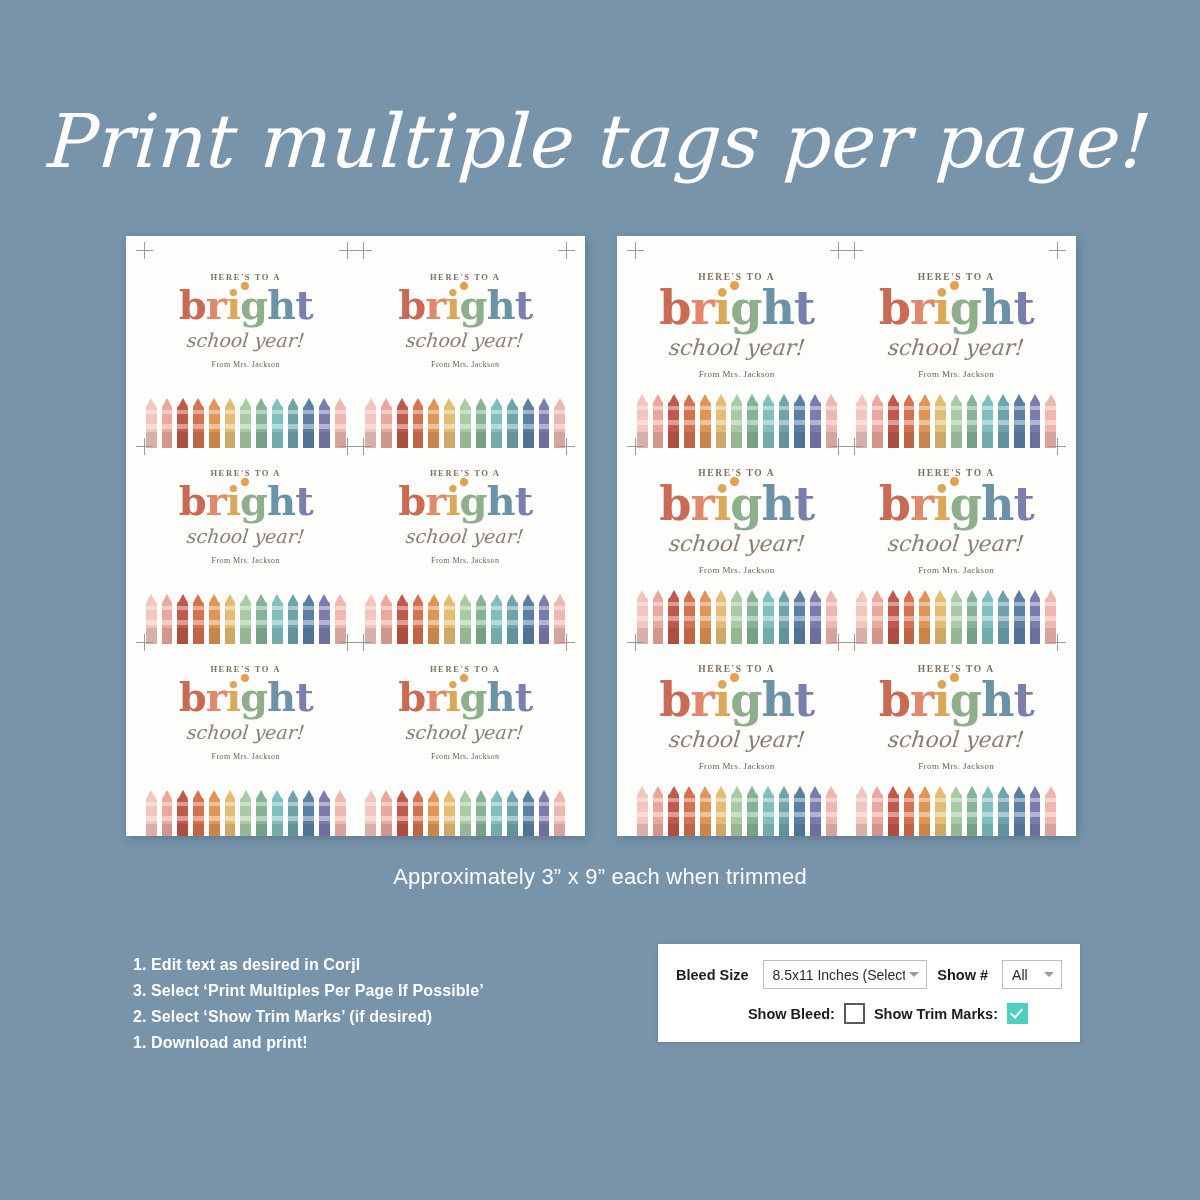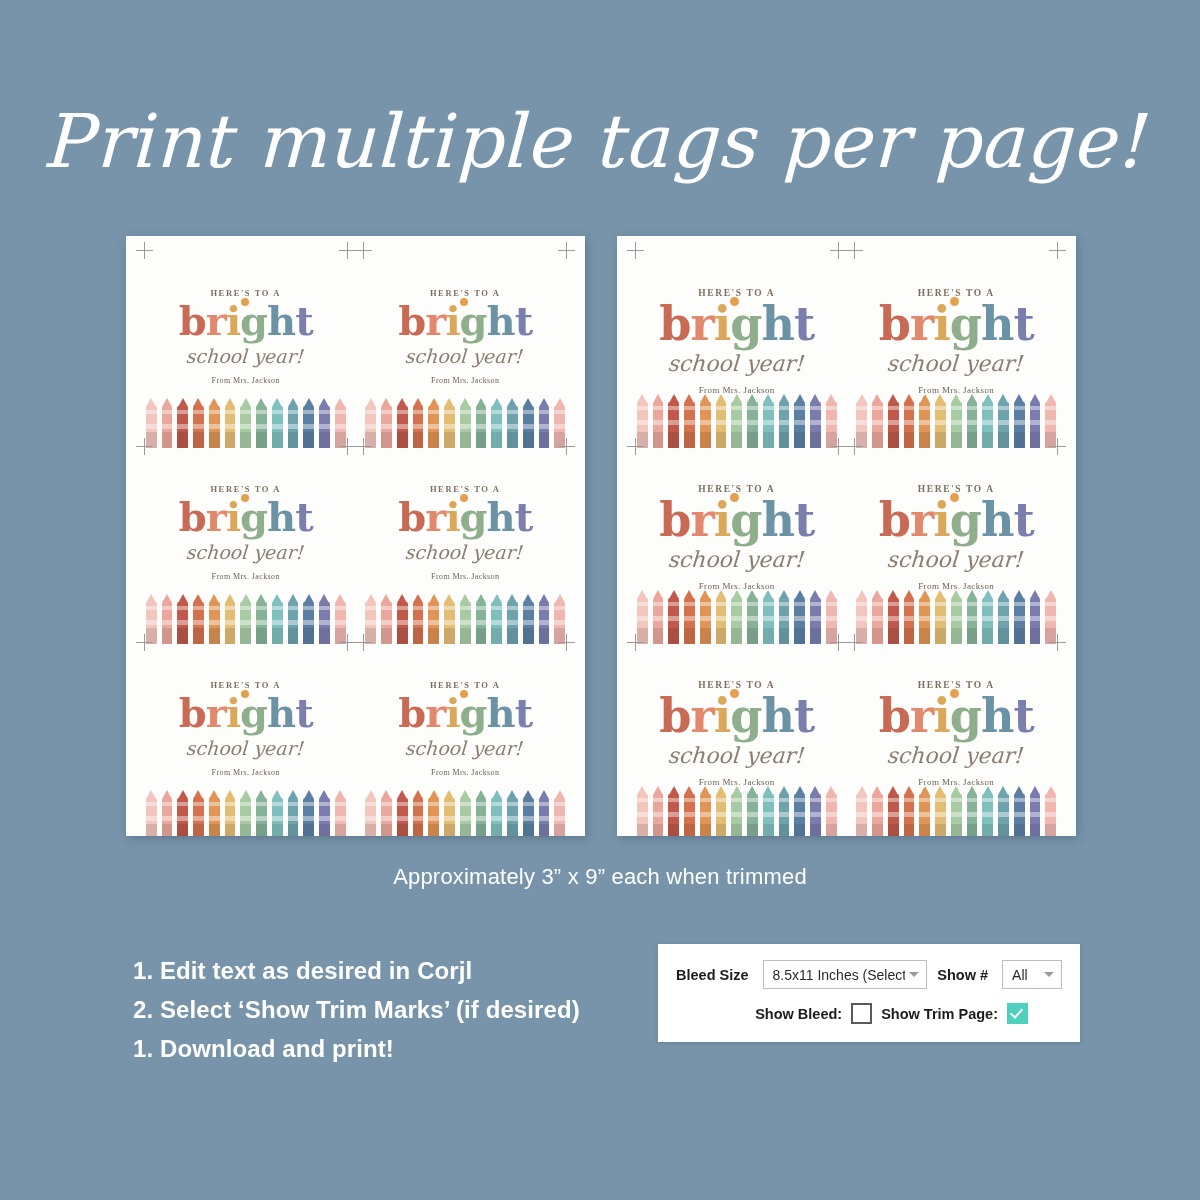--- a/index.html
+++ b/index.html
@@ -82,21 +82,21 @@
     display: flex;
     flex-direction: column;
     align-items: center;
   }
 
   .t-eyebrow {
     font-family: "Liberation Serif", serif;
     font-weight: 700;
     color: #7e6f5e;
     letter-spacing: 1.6px;
-    margin-top: 26px;
+    margin-top: 10px;
   }
   .sheet-left .t-eyebrow { font-size: 8.5px; }
   .sheet-right .t-eyebrow { font-size: 9.5px; }
 
   .t-bright {
     font-family: "DejaVu Serif", serif;
     font-weight: 700;
     line-height: 1;
     margin-top: 3px;
     letter-spacing: -1px;
@@ -220,21 +220,21 @@
     font-weight: 400;
     letter-spacing: 0.2px;
   }
 
   
   .steps {
     position: absolute;
     left: 133px;
     top: 952px;
     color: #ffffff;
-    font-size: 24px;
+    font-size: 16px;
     font-weight: 700;
     line-height: 1.62;
     letter-spacing: 0.1px;
   }
   .step {
     white-space: nowrap;
   }
 
   
   .panel {
@@ -1600,20 +1600,21 @@
           </div>
         </div>
       </div>
   </div>
 </div>
 
 <div class="caption">Approximately 3” x 9” each when trimmed</div>
 
 <div class="steps">
   <div class="step">1. Edit text as desired in Corjl</div>
+  <div class="step">3. Select ‘Print Multiples Per Page If Possible’</div>
   <div class="step">2. Select ‘Show Trim Marks’ (if desired)</div>
   <div class="step">1. Download and print!</div>
 </div>
 
 <div class="panel">
   <div class="panel-body">
     <div class="row1">
       <span class="lbl">Bleed Size</span>
       <div class="select paper">
         <span class="val">8.5x11 Inches (Select)</span>
@@ -1621,17 +1622,17 @@
       </div>
       <span class="lbl">Show #</span>
       <div class="select page">
         <span class="val">All</span>
         <span class="caret"></span>
       </div>
     </div>
     <div class="row2">
       <span class="lbl">Show Bleed:</span>
       <span class="cb off"></span>
-      <span class="lbl">Show Trim Page:</span>
+      <span class="lbl">Show Trim Marks:</span>
       <span class="cb on"></span>
     </div>
   </div>
 </div>
 
 </body></html>

